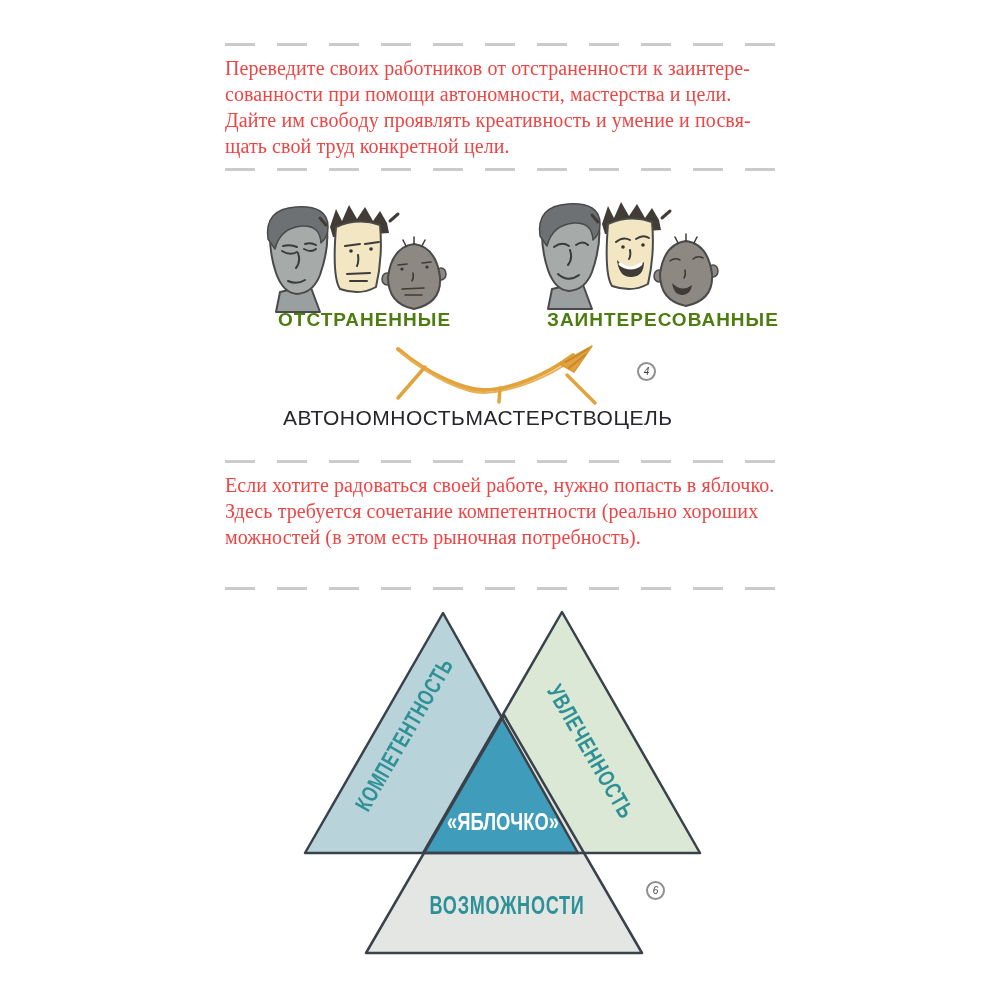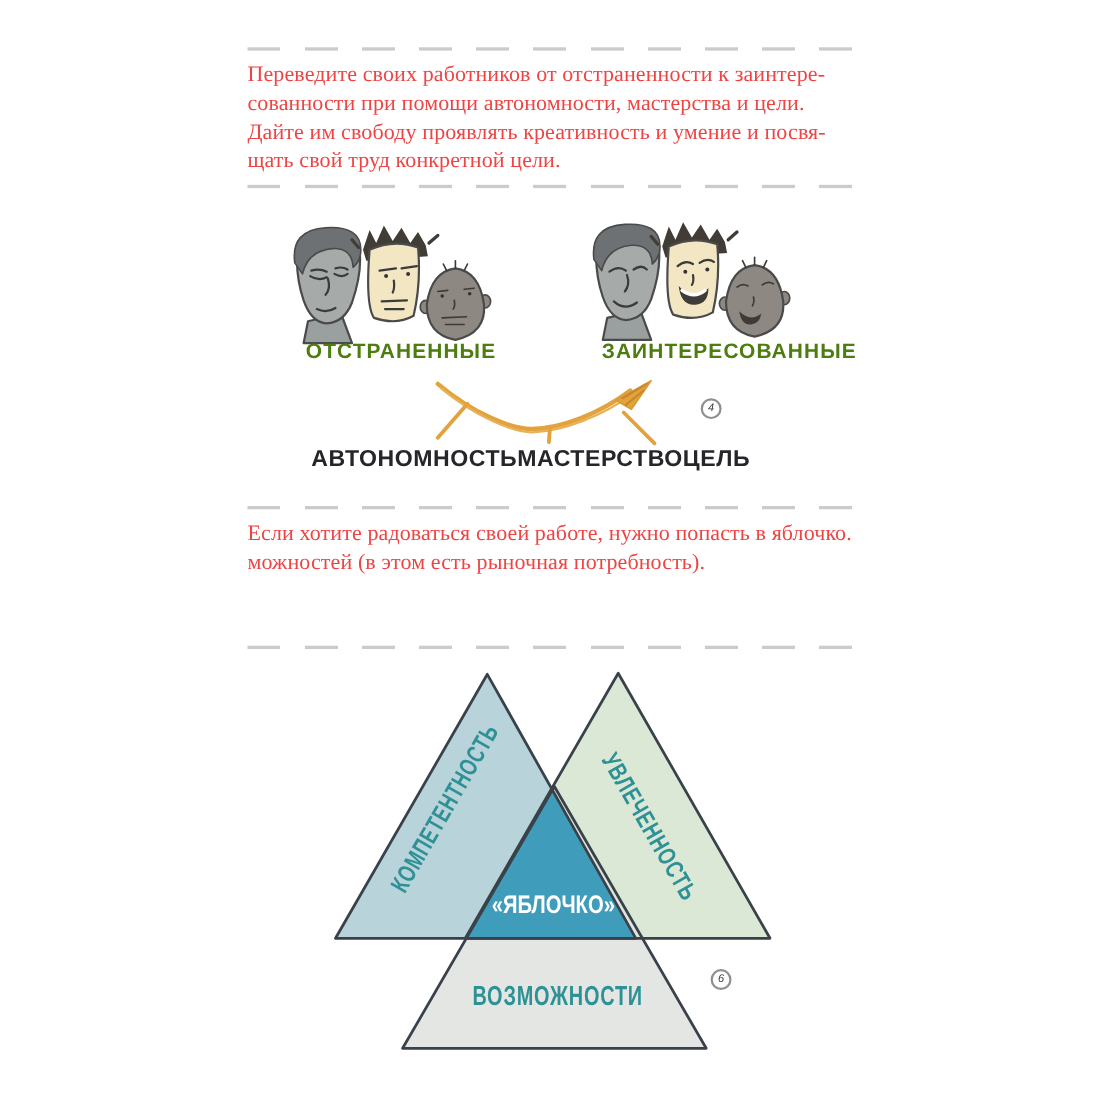--- a/index.html
+++ b/index.html
@@ -15,21 +15,21 @@
         white-space:nowrap;letter-spacing:0.1px;}
 
   
   .face-label{position:absolute;top:309px;color:#4d7c0f;
         font-family:"Liberation Sans",sans-serif;font-weight:700;font-size:19px;
         letter-spacing:1px;text-align:center;}
 
   
   .arrow-words{position:absolute;left:283px;top:406px;width:374px;display:flex;
         justify-content:space-between;color:#26262a;
-        font-family:"Liberation Sans",sans-serif;font-weight:700;font-size:21px;letter-spacing:0.5px;}
+        font-family:"Liberation Sans",sans-serif;font-weight:400;font-size:21px;letter-spacing:0.5px;}
 
   
   .fig-num{position:absolute;width:15px;height:15px;border:2px solid #8f8f8f;border-radius:50%;
         color:#3c3c3c;font-family:"Liberation Sans",sans-serif;font-size:10px;font-style:italic;
         display:flex;align-items:center;justify-content:center;background:#fff;}
 
   
   .venn-label{font-family:"Liberation Sans",sans-serif;font-weight:700;fill:#2e9196;letter-spacing:1px;}
   .venn-center-label{font-family:"Liberation Sans",sans-serif;font-weight:700;fill:#ffffff;}
 
@@ -156,20 +156,21 @@
 <div class="arrow-words">
   <span>АВТОНОМНОСТЬ</span>
   <span>МАСТЕРСТВО</span>
   <span>ЦЕЛЬ</span>
 </div>
 
 <div class="dash" style="top:460px"></div>
 
 <div class="para" style="top:472px">
   <div>Если хотите радоваться своей работе, нужно попасть в яблочко.</div>
+  <div>Здесь требуется сочетание компетентности (реально хороших</div>
   <div>можностей (в этом есть рыночная потребность).</div>
 </div>
 
 <div class="dash" style="top:587px"></div>
 
 <svg style="left:280px;top:600px;width:460px;height:370px" viewBox="0 0 460 370">
 
   <polygon points="163,13 25,253 298,253" fill="#b9d3da"></polygon>
   <polygon points="282,12 143,253 420,253" fill-opacity="0.92" fill="#d9e6d3"></polygon>
   <polygon points="224,115 86,353 362,353" fill-opacity="0.9" fill="#e0e3e0"></polygon>

